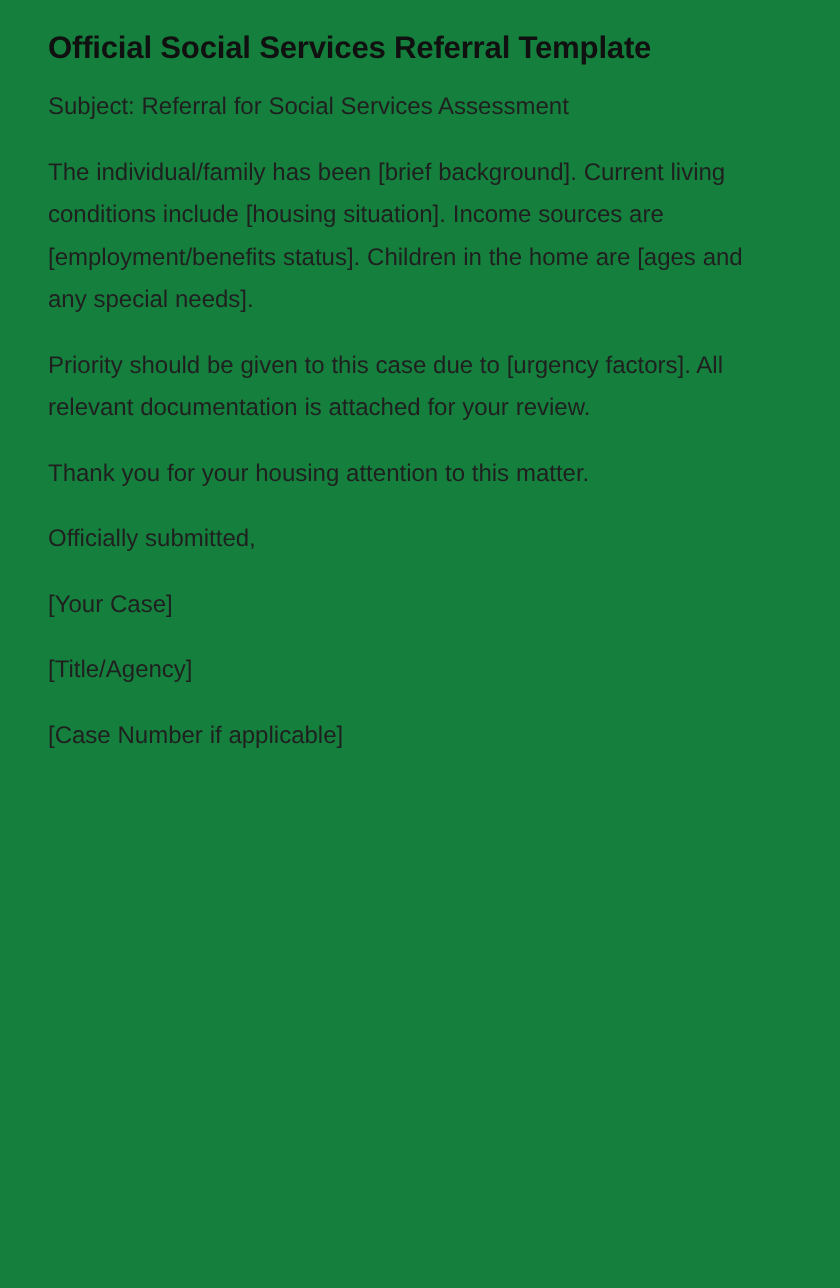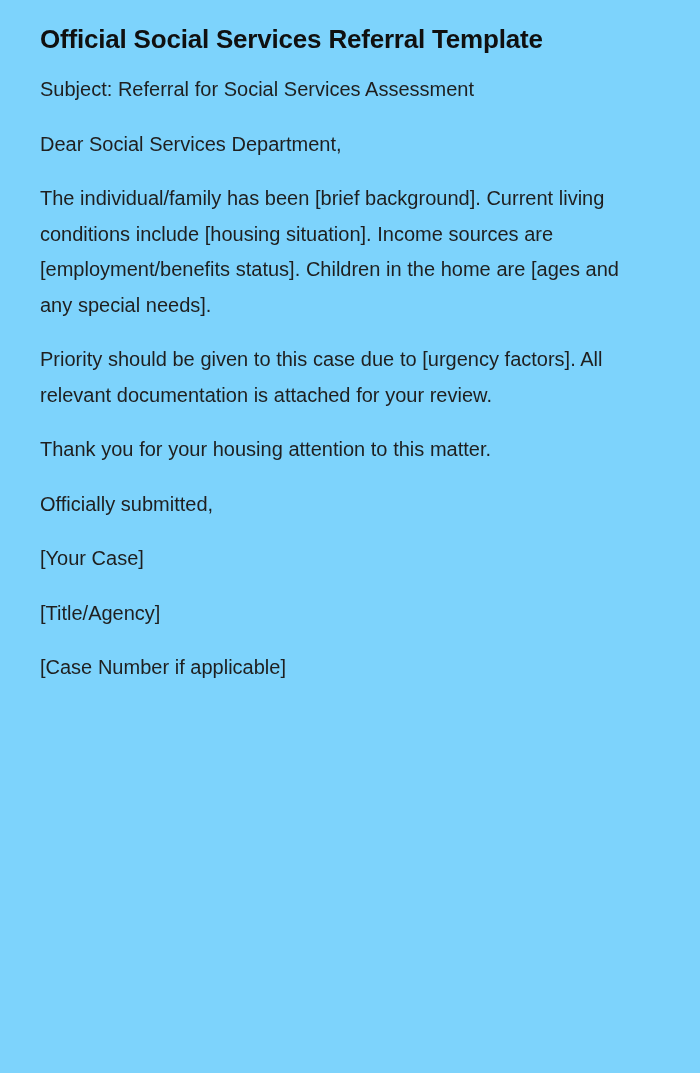--- a/index.html
+++ b/index.html
@@ -12,21 +12,21 @@
     min-height: 1073px;
     font-family: "Liberation Sans", "DejaVu Sans", sans-serif;
     color: #1a1a1a;
     -webkit-font-smoothing: antialiased;
   }
   .document {
     width: 700px;
     min-height: 1073px;
     box-sizing: border-box;
     padding: 22px 75px 20px 40px;
-    background: #7dd3fc;
+    background: #15803d;
   }
   .doc-title {
     font-size: 26px;
     font-weight: bold;
     line-height: 34px;
     letter-spacing: -0.2px;
     color: #101010;
     margin: 0 0 16px 0;
     padding: 0;
   }
@@ -45,21 +45,20 @@
 </style>
 </head>
 <body>
 
 <div class="document">
 
   <h1 class="doc-title">Official Social Services Referral Template</h1>
 
   <p class="doc-paragraph">Subject: Referral for Social Services Assessment</p>
 
-  <p class="doc-paragraph">Dear Social Services Department,</p>
 
 
   <p class="doc-paragraph">The individual/family has been [brief background]. Current living conditions include [housing situation]. Income sources are [employment/benefits status]. Children in the home are [ages and any special needs].</p>
 
 
   <p class="doc-paragraph">Priority should be given to this case due to [urgency factors]. All relevant documentation is attached for your review.</p>
 
   <p class="doc-paragraph">Thank you for your housing attention to this matter.</p>
 
   <p class="doc-paragraph">Officially submitted,</p>

